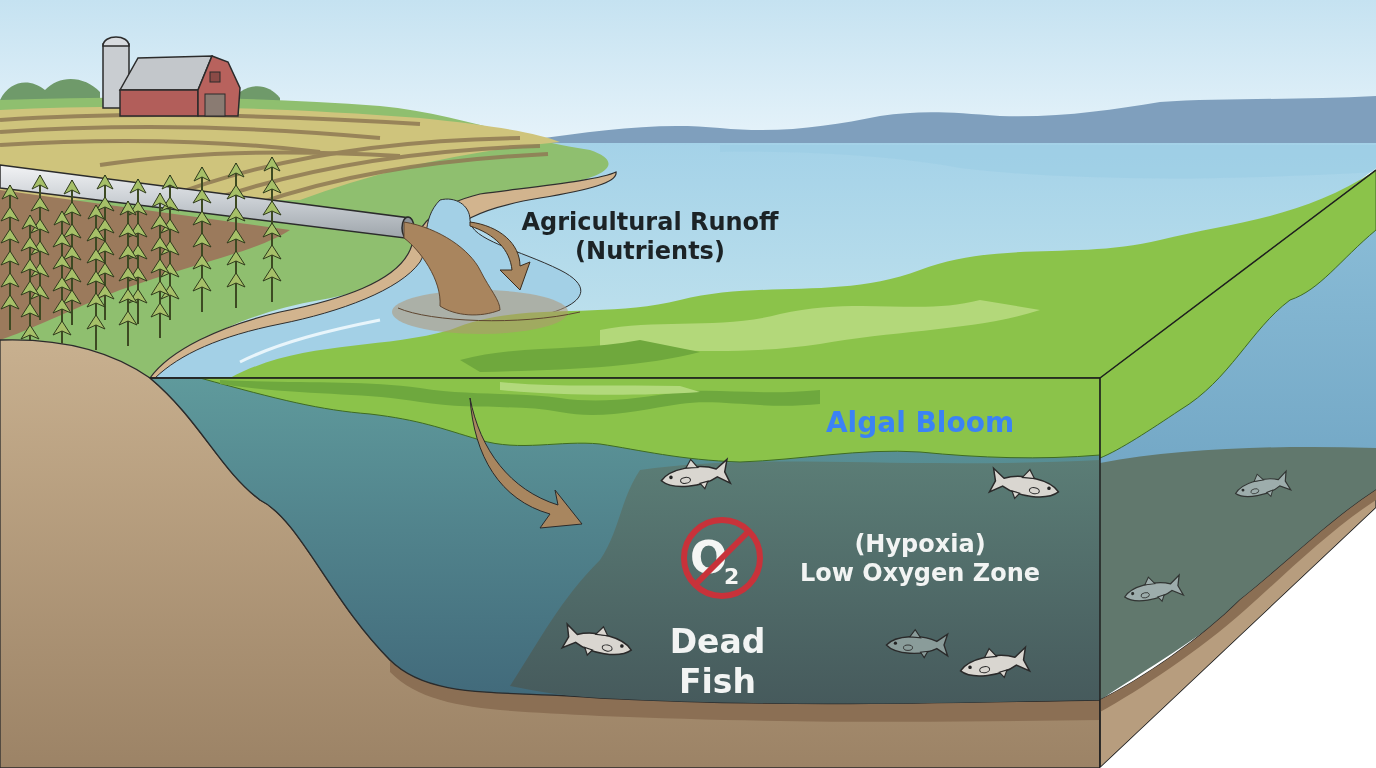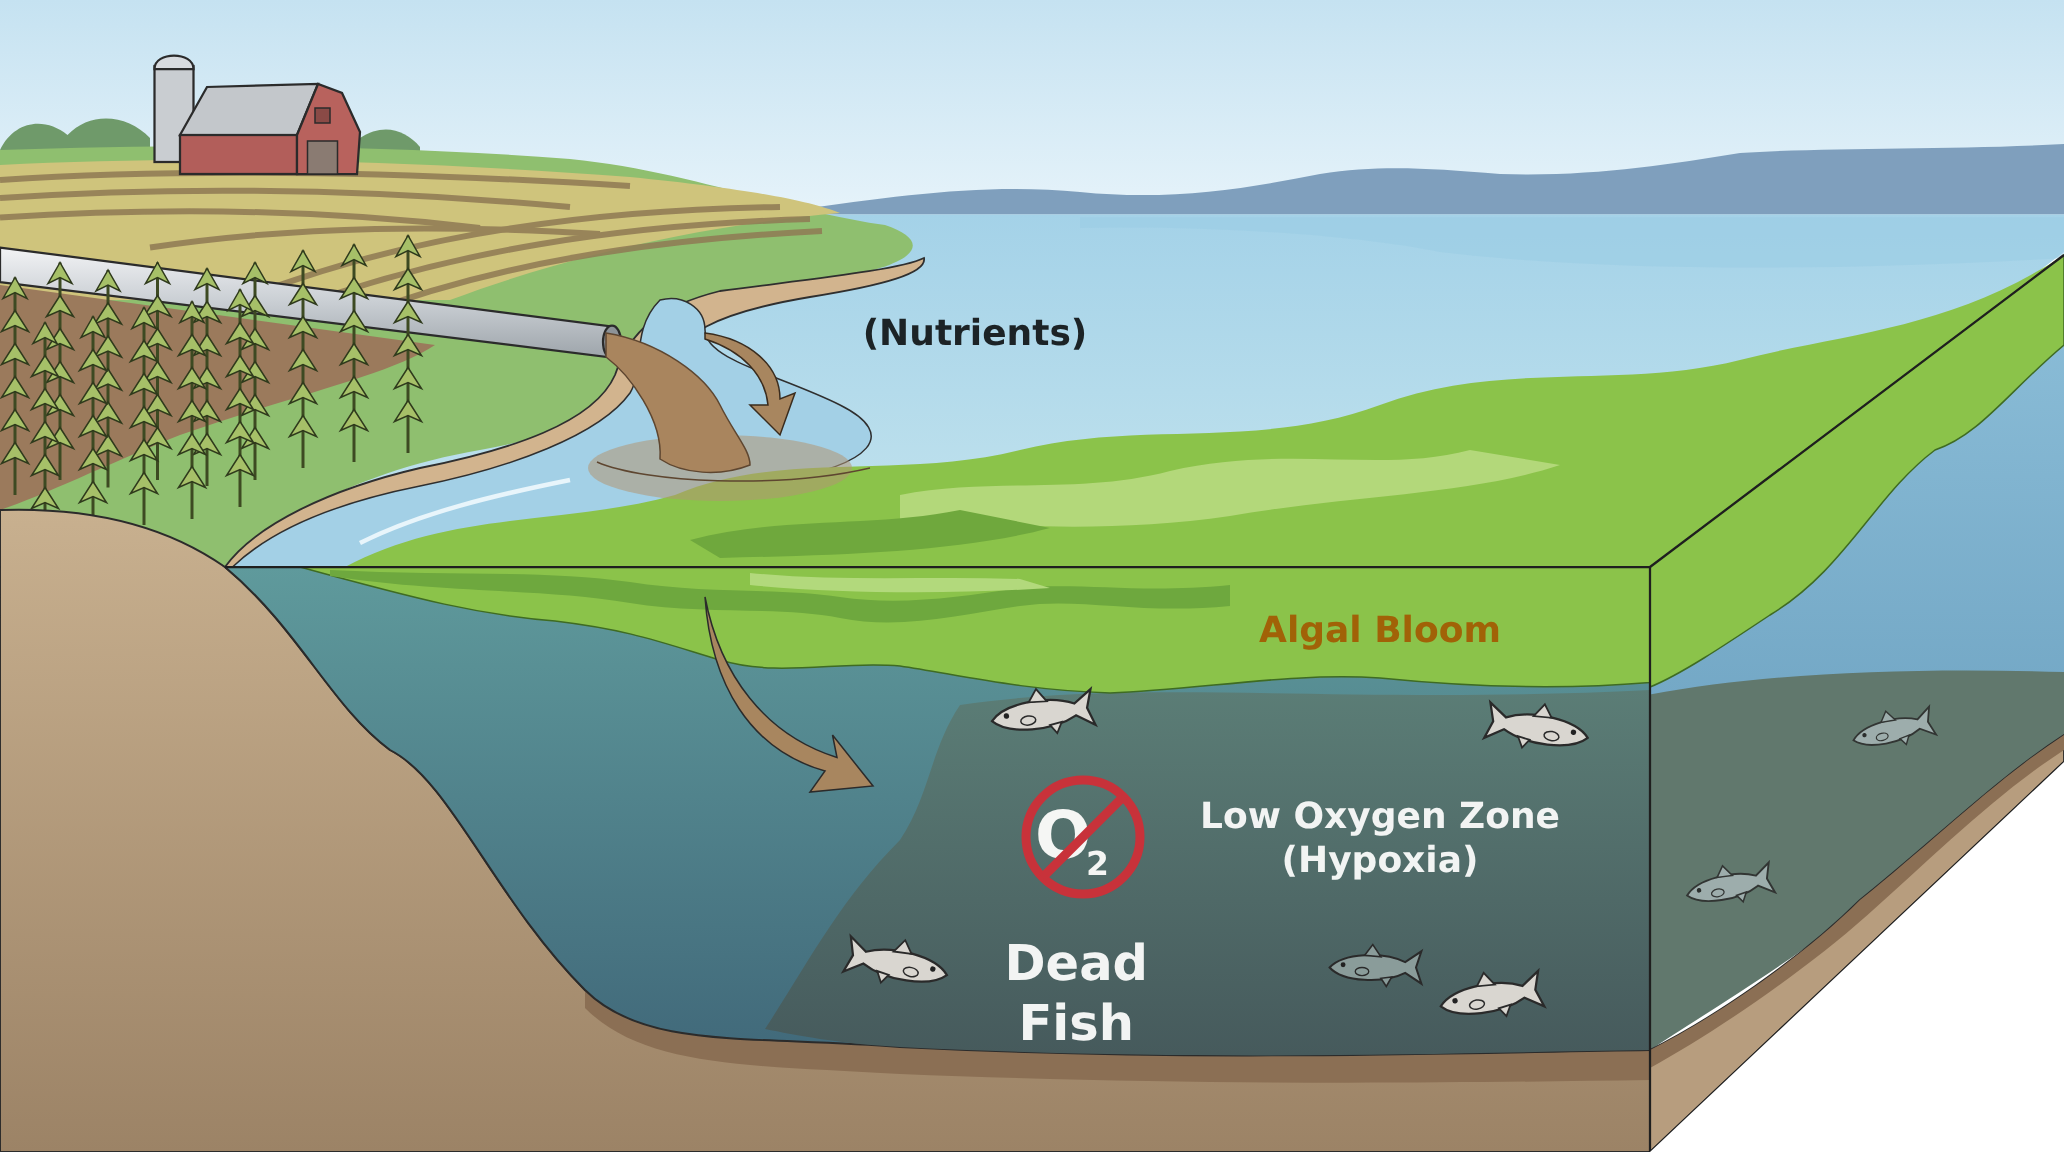--- a/index.html
+++ b/index.html
@@ -2,21 +2,21 @@
 <html><head>
   <meta charset="utf-8">
   <style>
     html, body { margin: 0; padding: 0; background: #ffffff; }
     body { width: 1376px; height: 768px; overflow: hidden; position: relative; font-family: "DejaVu Sans", "Liberation Sans", sans-serif; }
     #scene { position: absolute; left: 0; top: 0; width: 1376px; height: 768px; }
     .label { position: absolute; text-align: center; line-height: 1.2; font-weight: 600; }
     .label-dark { color: #1c2326; }
     .label-light { color: #f2f4f3; }
     #label-runoff { left: 500px; top: 208px; width: 300px; font-size: 24px; }
-    #label-algal { left: 820px; top: 406px; width: 200px; font-size: 24px; color: #a16207; }
+    #label-algal { left: 820px; top: 406px; width: 200px; font-size: 28px; color: #3b82f6; }
     #label-hypoxia { left: 785px; top: 530px; width: 270px; font-size: 24px; }
     #label-dead { left: 640px; top: 622px; width: 155px; font-size: 33px; }
     #o2-text { position: absolute; left: 680px; top: 520px; width: 84px; height: 84px; pointer-events: none; }
     #o2-text .o { position: absolute; left: 10px; top: 12px; font-size: 44px; font-weight: 700; color: #f5f6f4; }
     #o2-text .sub { position: absolute; left: 44px; top: 44px; font-size: 22px; font-weight: 700; color: #f5f6f4; }
   </style>
 </head>
 <body>
 
 <svg id="scene" viewBox="0 0 1376 768" xmlns="http://www.w3.org/2000/svg">
@@ -196,20 +196,21 @@
 
 <div id="o2-text">
   <span class="o">O</span>
   <span class="sub">2</span>
 </div>
 <svg style="position:absolute;left:0;top:0;width:1376px;height:768px;pointer-events:none" viewBox="0 0 1376 768">
   <line x1="749" y1="531" x2="695" y2="585" stroke="#c8323a" stroke-width="6"></line>
 </svg>
 
 <div id="label-runoff" class="label label-dark">
+  <div>Agricultural Runoff</div>
   <div>(Nutrients)</div>
 </div>
 <div id="label-algal" class="label">Algal Bloom</div>
 <div id="label-hypoxia" class="label label-light">
+  <div>(Hypoxia)</div>
   <div>Low Oxygen Zone</div>
-  <div>(Hypoxia)</div>
 </div>
 <div id="label-dead" class="label label-light">Dead Fish</div>
 
 </body></html>

